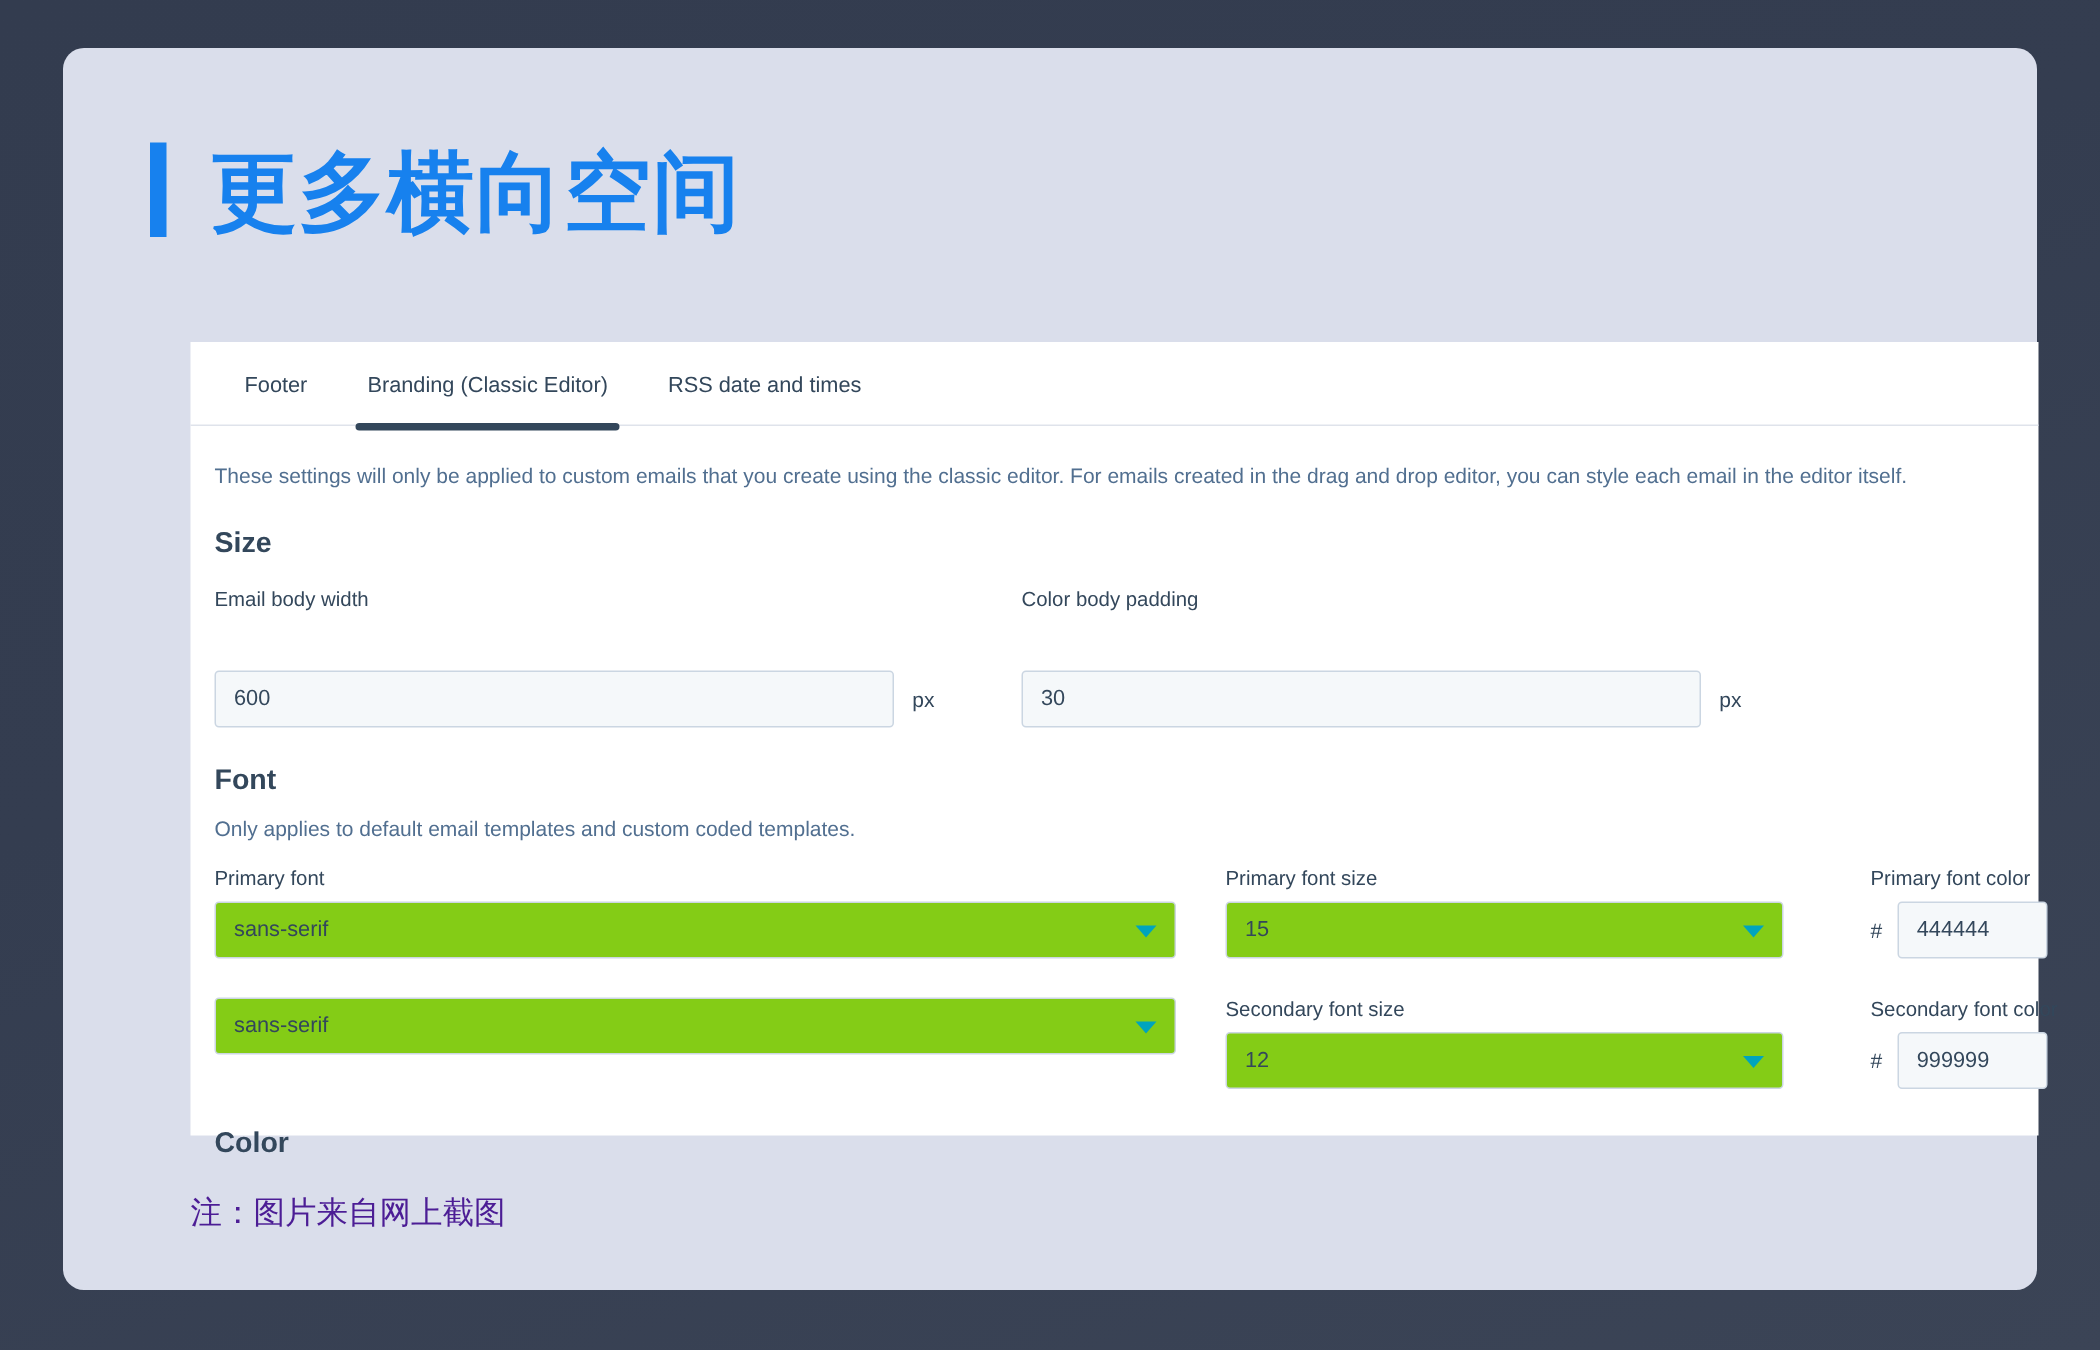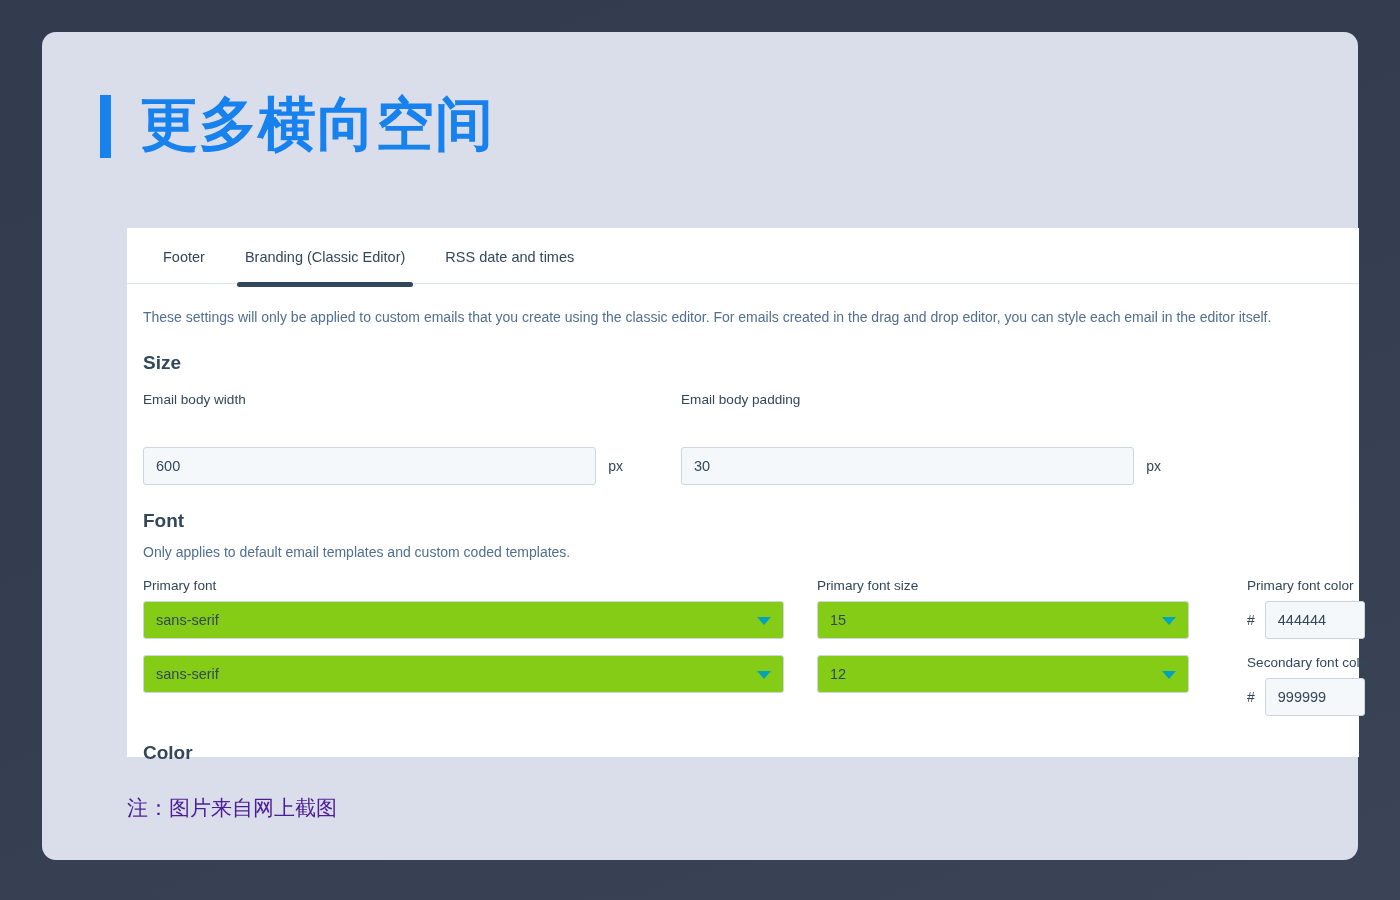--- a/index.html
+++ b/index.html
@@ -20,21 +20,21 @@
     left: 42px; top: 32px;
     width: 1316px; height: 828px;
     background: #dadeeb;
     border-radius: 14px;
   }
   
   .title-row {
     position: absolute;
     left: 46px; top: 63px;
     display: flex;
-    align-items: flex-start;
+    align-items: flex-end;
     padding-left: 12px;
   }
   .title-bar {
     width: 11px;
     height: 63px;
     background: #1781ee;
     flex: 0 0 auto;
   }
   .title-text {
     margin-left: 29px;
@@ -157,21 +157,21 @@
     margin-top: 18px;
   }
   .fld-w { width: 480px; }
   .fld-p { width: 480px; margin-left: 58px; }
   .fld-inline { display: flex; align-items: center; margin-top: 40px; }
 
   .font-grid {
     margin-top: 18px;
     display: grid;
     grid-template-columns: 641px 33px 372px 58px 1fr;
-    row-gap: 0;
+    row-gap: 10px;
   }
   .fg-cell { }
   .fg-row2 { margin-top: 16px; }
   .colorfield { display: flex; align-items: center; }
   .colorfield .inp { width: 100px; }
 
   h3.color-head { margin-top: 26px; }
 
   
   .note {
@@ -215,21 +215,21 @@
 
         <div class="size-row">
           <div class="fld-w">
             <div class="fieldlabel">Email body width</div>
             <div class="fld-inline">
               <div class="inp">600</div>
               <span class="unit">px</span>
             </div>
           </div>
           <div class="fld-p">
-            <div class="fieldlabel">Email body padding</div>
+            <div class="fieldlabel">Color body padding</div>
             <div class="fld-inline">
               <div class="inp">30</div>
               <span class="unit">px</span>
             </div>
           </div>
         </div>
 
         <h3 class="section">Font</h3>
         <p class="sub-desc">Only applies to default email templates and custom coded templates.</p>
 
@@ -260,20 +260,21 @@
           </div>
 
           <div class="fg-cell fg-row2">
             <div class="select">
               <span>sans-serif</span>
               <span class="caret"></span>
             </div>
           </div>
           <div></div>
           <div class="fg-cell fg-row2">
+            <div class="fieldlabel">Secondary font size</div>
             <div class="select">
               <span>12</span>
               <span class="caret"></span>
             </div>
           </div>
           <div></div>
           <div class="fg-cell fg-row2">
             <div class="fieldlabel">Secondary font color</div>
             <div class="colorfield">
               <span class="hash">#</span>

